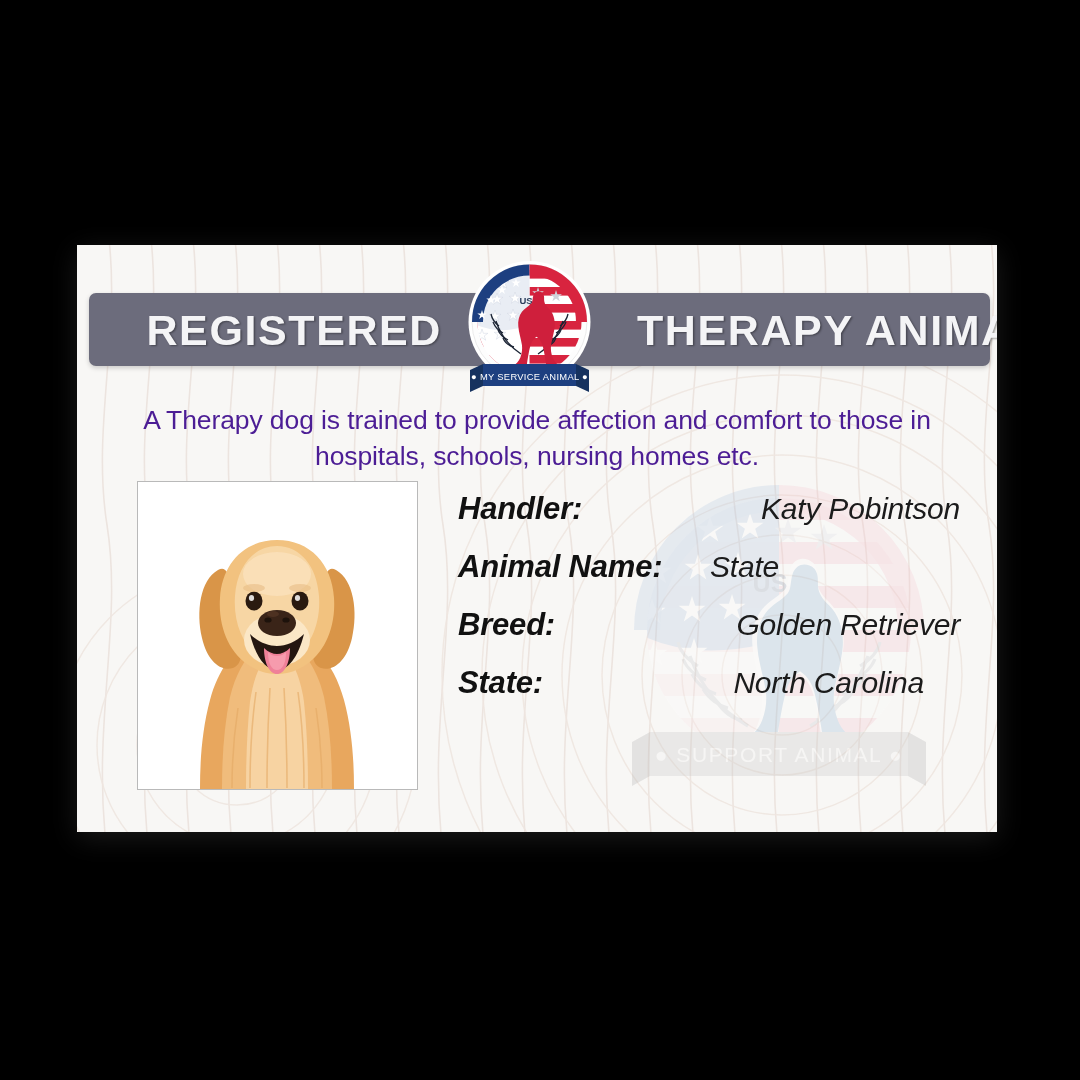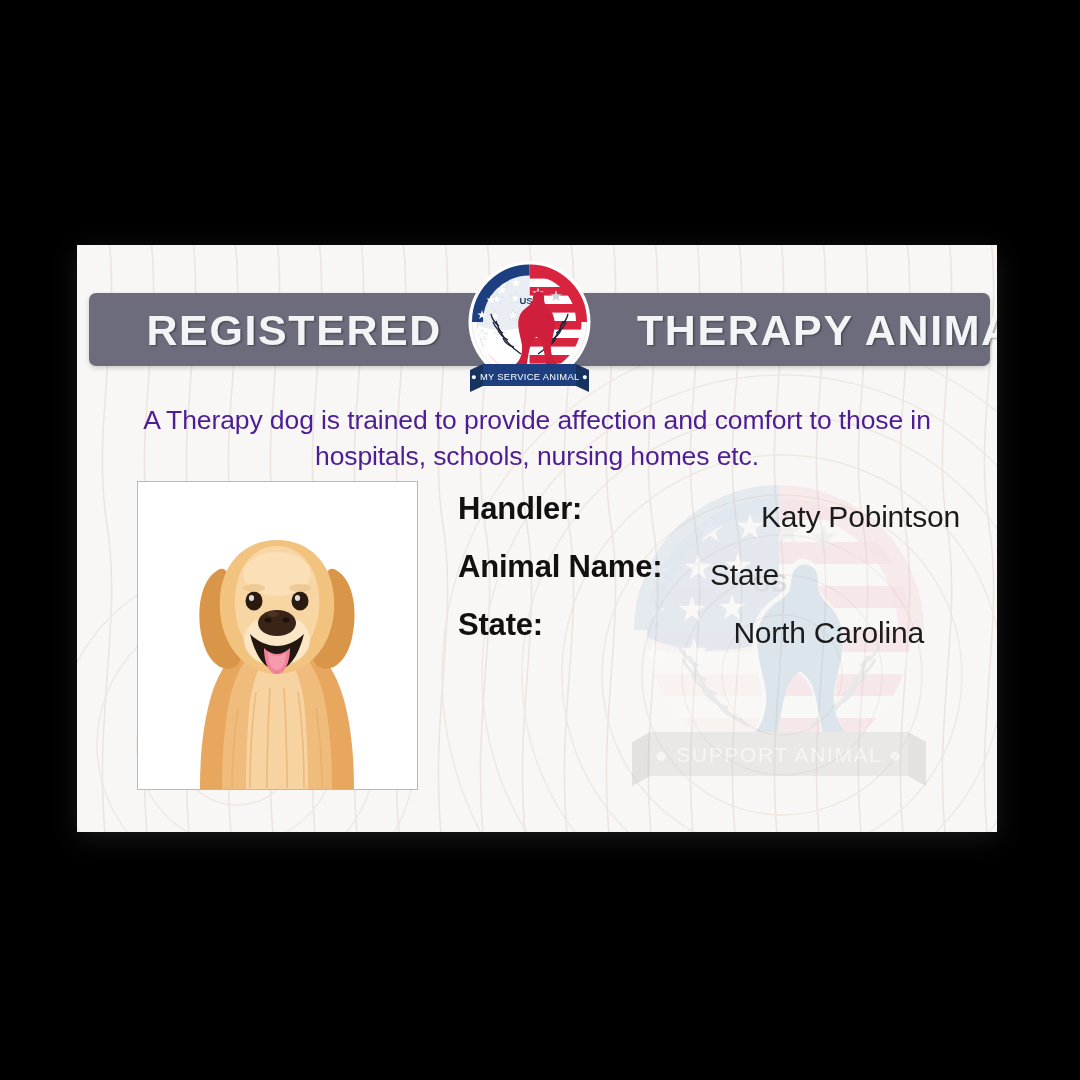--- a/index.html
+++ b/index.html
@@ -113,35 +113,36 @@
   
   #fields {
     position: absolute;
     left: 381px;
     top: 246px;
     width: 502px;
   }
   .field-row {
     position: relative;
     height: 58px;
+    font-style: italic;
   }
   .field-label {
     position: absolute;
     left: 0;
     top: 0;
     font-size: 31px;
     font-weight: bold;
     color: #111111;
     white-space: nowrap;
     letter-spacing: -0.2px;
   }
   .field-value {
     position: absolute;
     right: 0;
-    top: 9px;
+    top: 1px;
     font-size: 30px;
     font-weight: normal;
     color: #1b1b1b;
     white-space: nowrap;
     letter-spacing: -0.2px;
   }
 </style>
 </head>
 <body>
 
@@ -442,20 +443,24 @@
       <div class="field-row">
         <span class="field-label">Handler:</span>
         <span class="field-value">Katy Pobintson</span>
       </div>
 
       <div class="field-row">
         <span class="field-label">Animal Name:</span>
         <span class="field-value" style="right:auto; left:252px;">State</span>
       </div>
 
+      <div class="field-row">
+        <span class="field-label">Breed:</span>
+        <span class="field-value">Golden Retriever</span>
+      </div>
 
       <div class="field-row">
         <span class="field-label">State:</span>
         <span class="field-value" style="right:36px;">North Carolina</span>
       </div>
 
 
     </div>
 
   </div>

